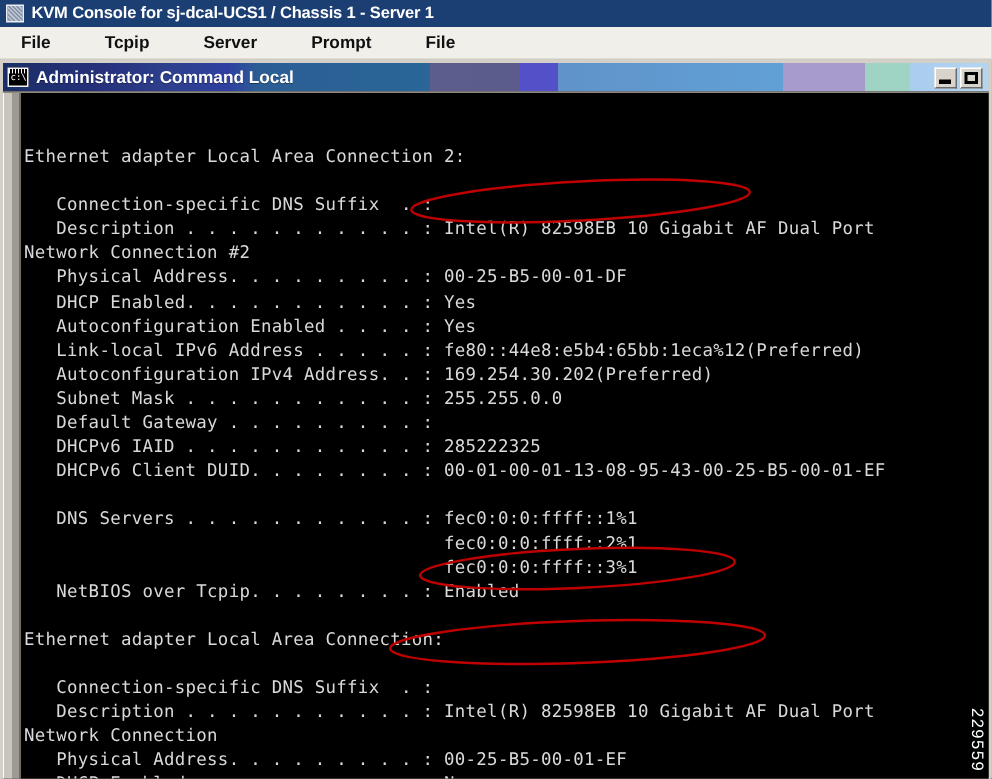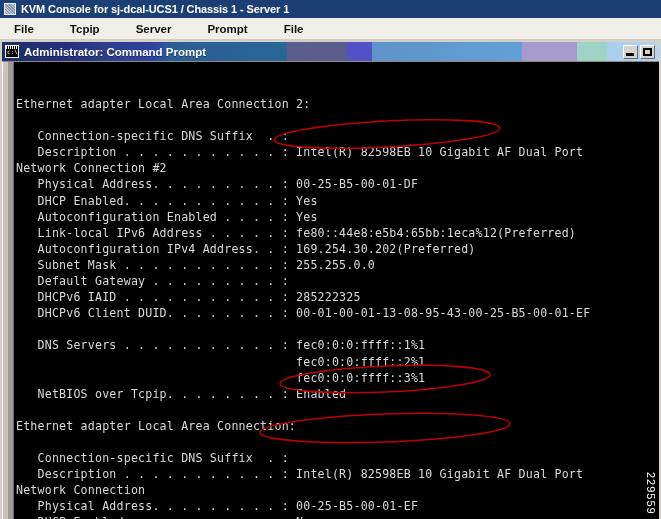--- a/index.html
+++ b/index.html
@@ -261,21 +261,21 @@
     <div class="menu-item">Prompt</div>
     <div class="menu-item">File</div>
   </div>
 
   <div class="cmd-window">
 
     <div class="cmd-titlebar">
       <div class="cmd-caption-bg"></div>
       <div class="cmd-caption-content">
         <div class="cmd-icon"></div>
-        <div class="cmd-title-text">Administrator: Command Prompt</div>
+        <div class="cmd-title-text">Administrator: Command Local</div>
         <div class="cmd-win-buttons">
           <div class="win-btn minimize"></div>
           <div class="win-btn maximize"></div>
         </div>
       </div>
     </div>
 
     <div class="console-wrap">
       <div class="console-scrollbar-left"></div>
       <div class="console-screen">

